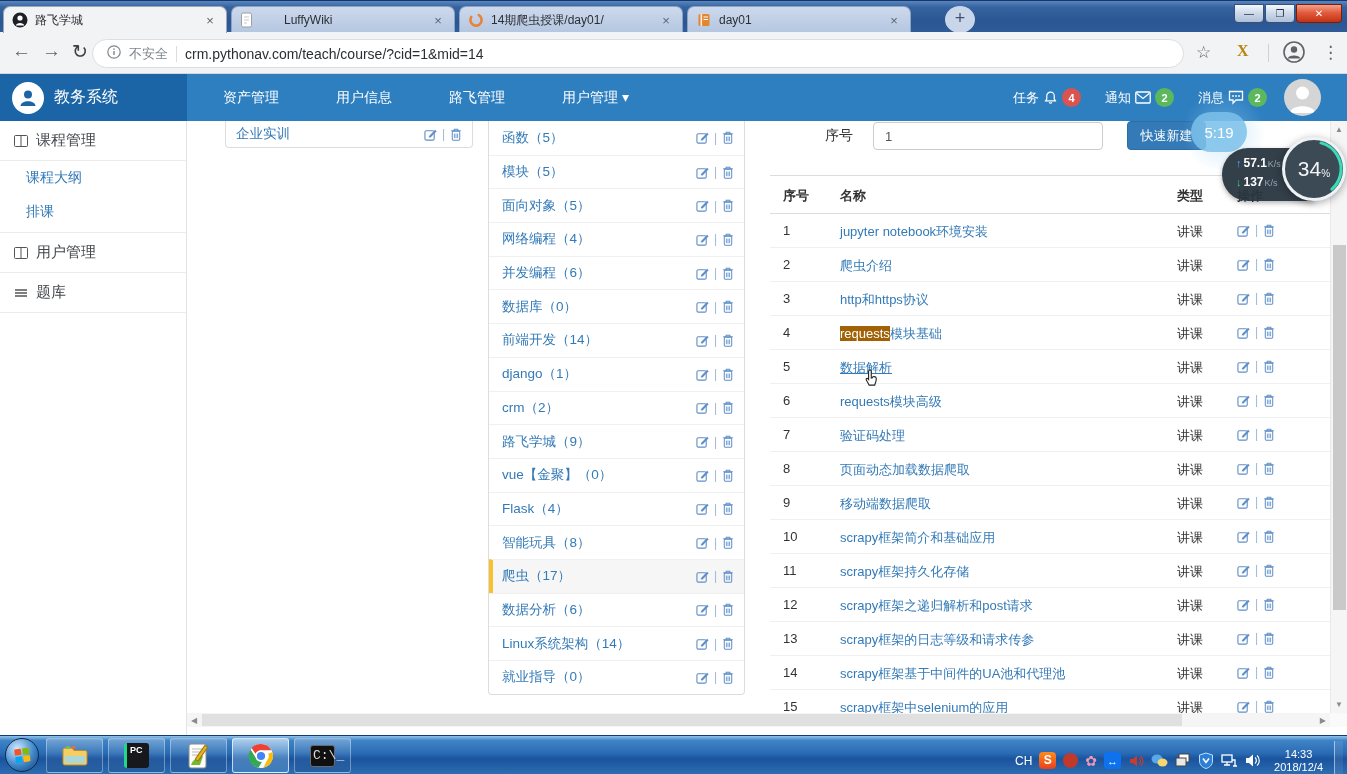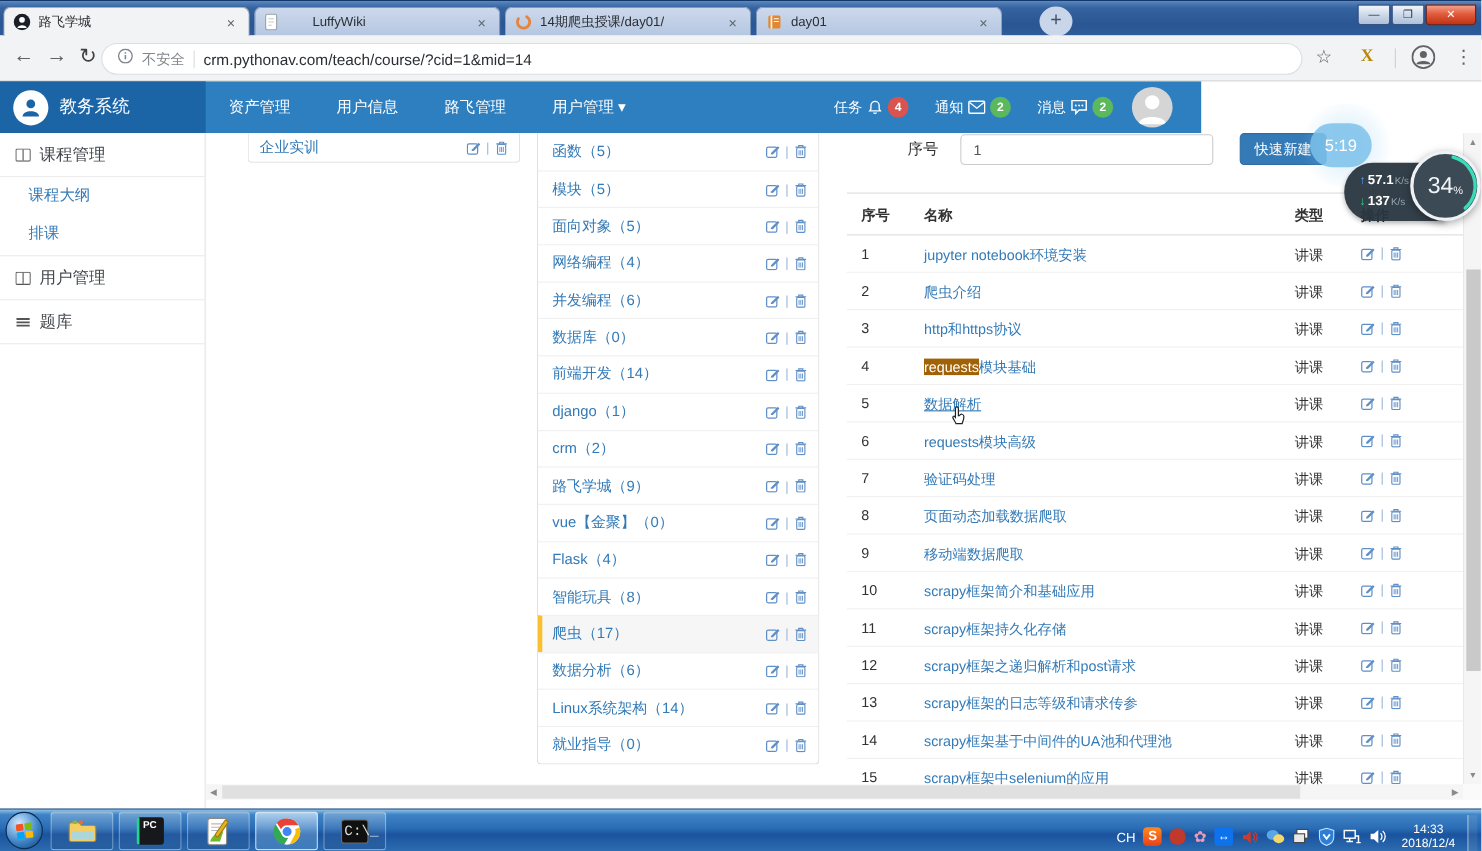--- a/index.html
+++ b/index.html
@@ -32,28 +32,28 @@
     border-bottom:1px solid #d6d6d6; }
   .navbtn { position:absolute; top:8px; font-size:19px; color:#5f6368; }
   .omnibox { position:absolute; left:92px; top:7px; width:1092px; height:29px; background:#fff;
     border:1px solid #dcdee2; border-radius:15px; display:flex; align-items:center; padding:0 14px; gap:8px; }
   .sec-label { color:#80868b; font-size:13px; }
   .omni-divider { width:1px; height:16px; background:#dadce0; }
   .omni-url { color:#2b2f33; font-size:14px; }
   .tool-ic { position:absolute; top:10px; color:#5f6368; }
 
   
-  .navbar { position:absolute; left:0; top:74px; width:1092px; height:47px; background:#2e7fc0; }
+  .navbar { position:absolute; left:0; top:74px; width:1347px; height:47px; background:#2e7fc0; }
   .brand { position:absolute; left:0; top:0; width:187px; height:47px; background:#1b65a7;
     display:flex; align-items:center; gap:10px; padding-left:12px; }
   .brand-logo { width:32px; height:32px; border-radius:50%; background:#fff; display:flex;
     align-items:center; justify-content:center; }
   .brand-name { color:#fff; font-size:16px; }
   .navmenu { position:absolute; left:187px; top:0; height:47px; display:flex; }
-  .navitem { color:#fff; font-size:14px; padding:0 21px; line-height:47px; }
+  .navitem { color:#fff; font-size:14px; padding:0 21px; line-height:47px;margin-left:15px; }
   .nav-status { position:absolute; right:80px; top:0; height:47px; display:flex; align-items:center; gap:24px; }
   .stat { display:flex; align-items:center; gap:4px; color:#fff; font-size:13px; }
   .badge { min-width:19px; height:19px; border-radius:50%; color:#fff; font-size:11px; font-weight:bold;
     display:inline-flex; align-items:center; justify-content:center; padding:0 3px; }
   .nav-avatar { position:absolute; right:26px; top:5px; width:37px; height:37px; border-radius:50%;
     background:#d5d5d5; overflow:hidden; }
 
   
   .content { position:absolute; left:0; top:121px; width:1347px; height:614px; background:#fff; }
   .sidebar { position:absolute; left:0; top:0; width:187px; height:614px; border-right:1px solid #e3e3e3; }

